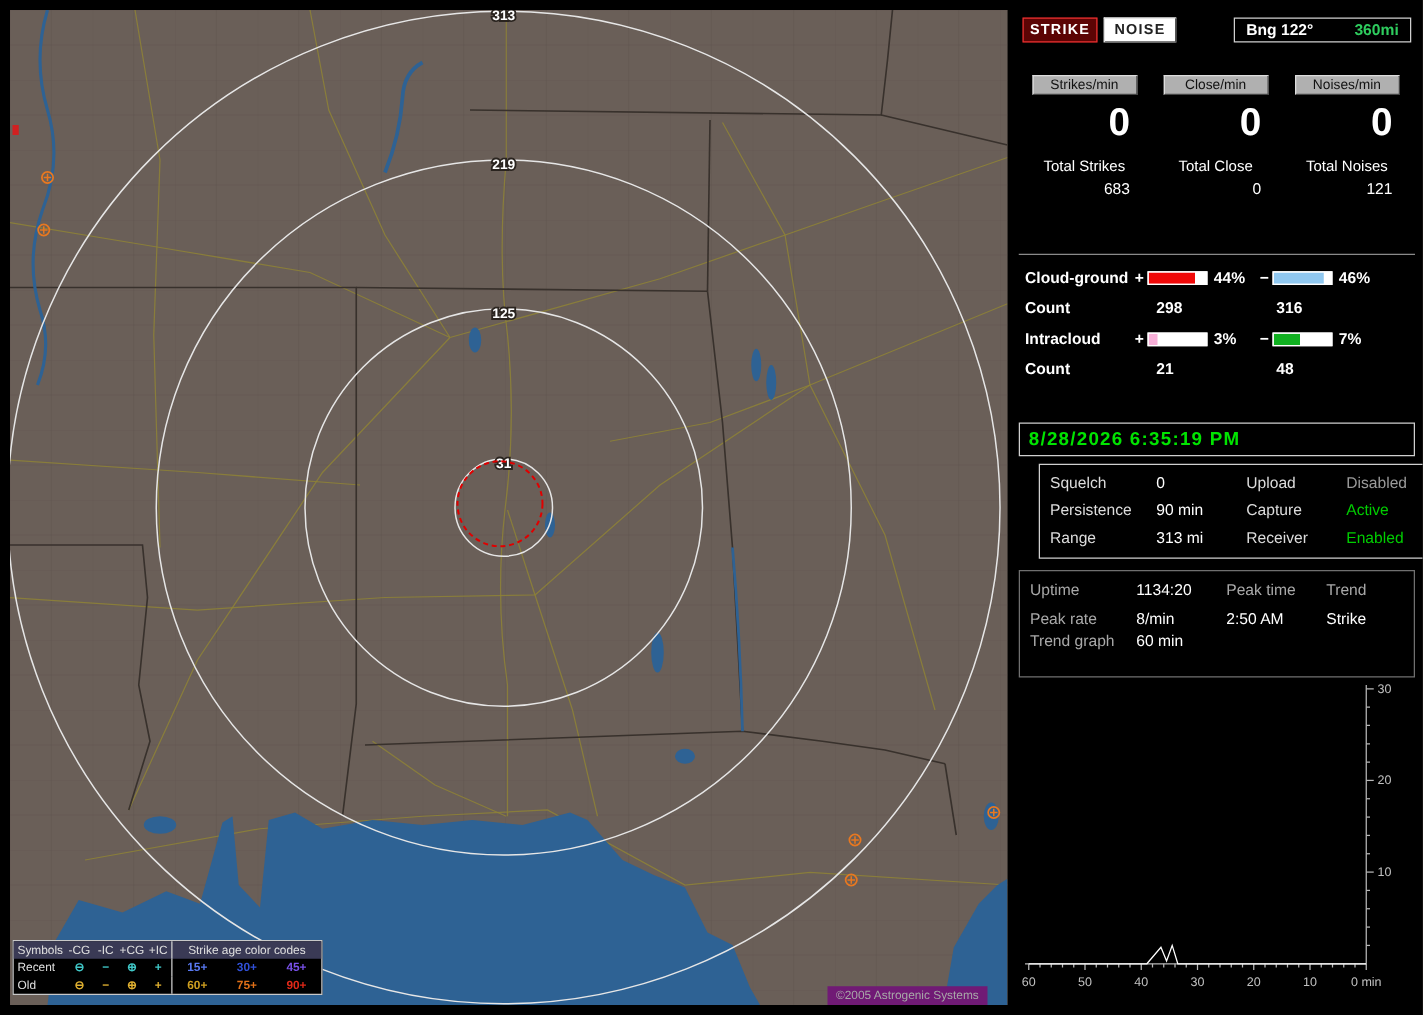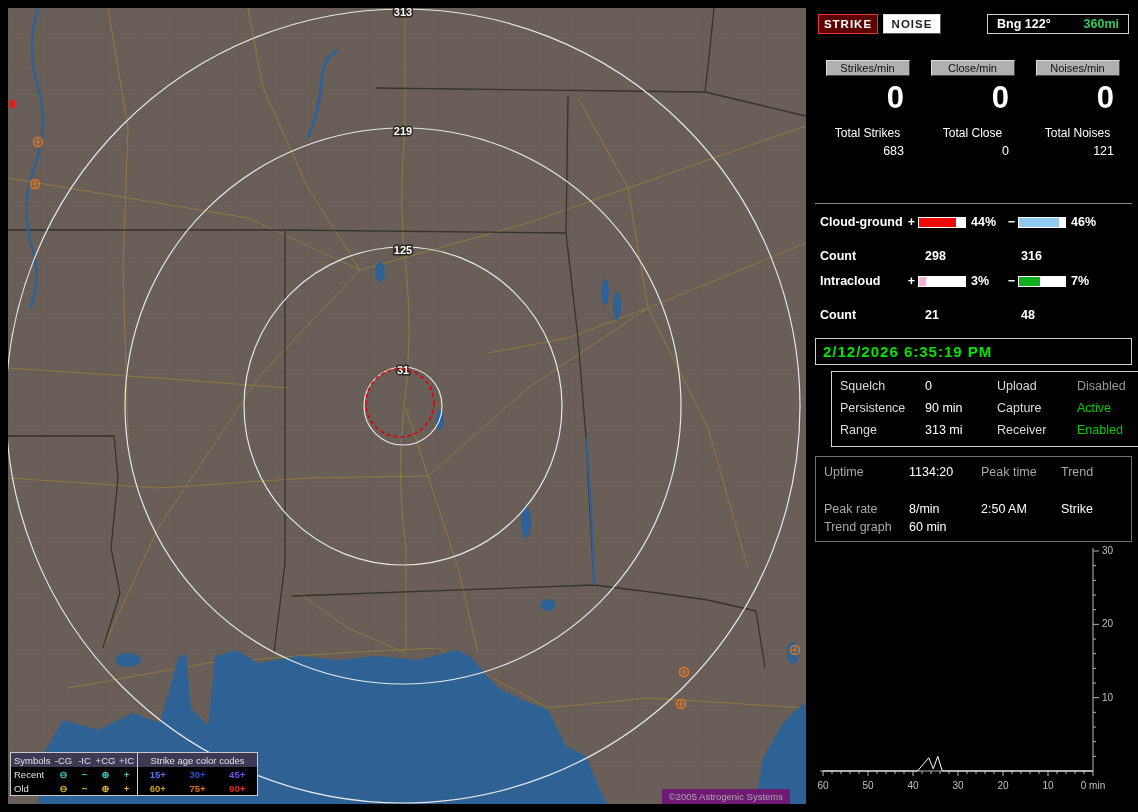--- a/index.html
+++ b/index.html
@@ -50,35 +50,35 @@
 
   .dist{position:absolute;left:0;top:192px;width:317px}
   .dist-title{color:#c0c0c0;font-size:12px;padding-left:4px}
   .dist-rule{border:none;border-top:1px solid #8a8a8a;margin-top:3px}
   .dist-row{display:flex;align-items:center;margin-top:11px;padding-left:5px}
   .dist-label{width:85px;font-weight:bold;font-size:12.5px}
   .dist-sign{width:13px;text-align:center;font-weight:bold}
   .bar{width:48px;height:11px;background:#fff;border:1px solid #fff;display:inline-block;overflow:hidden}
   .bar-fill{display:block;height:100%}
   .dist-pct{width:39px;font-weight:bold;padding-left:5px}
-  .count-row{display:flex;margin-top:20px;padding-left:5px;font-weight:bold}
+  .count-row{display:flex;margin-top:10px;padding-left:5px;font-weight:bold}
   .count-label{width:93px;font-weight:bold}
   .count-v1{width:98px;padding-left:12px}
   .count-v2{padding-left:10px}
 
   .datetime{position:absolute;left:0;top:330px;width:317px;height:27px;border:1px solid #d0d0d0;padding:4px 7px;font-size:15px;font-weight:bold;letter-spacing:1px}
 
   .statusbox{position:absolute;left:16px;top:363px;width:317px;height:76px;border:1px solid #d0d0d0;padding:7px 0 0 8px}
   .grid4{display:grid;grid-template-columns:85px 72px 80px 1fr;row-gap:8px}
   .lab{color:#dcdcdc}
   .lab2{color:#a8a8a8}
   .val{color:#fff}
 
   .statsbox{position:absolute;left:0;top:448px;width:317px;height:86px;border:1px solid #707070;padding:8px 0 0 8px}
-  .statsbox .grid4{row-gap:23px}
+  .statsbox .grid4{row-gap:9px}
   .row3{margin-top:4px}
 
   .trend{position:absolute;left:0;top:535px;width:317px;height:261px}
   .axis{stroke:#b8b8b8;stroke-width:1;fill:none}
   .tick-label{fill:#c0c0c0;font-size:10px;font-family:"Liberation Sans",sans-serif}
   .mid{text-anchor:middle}
   .series{stroke:#fff;stroke-width:1;fill:none}
 </style>
 </head>
 <body>
@@ -287,21 +287,21 @@
           </span>
         <span class="dist-pct">7%</span>
       </div>
       <div class="count-row">
         <span class="count-label">Count</span>
         <span class="count-v1">21</span>
         <span class="count-v2">48</span>
       </div>
     </div>
 
-    <div class="datetime" style="color: rgb(0, 228, 0);">2/12/2026 6:35:19 PM</div>
+    <div class="datetime" style="color: rgb(0, 228, 0);">8/28/2026 6:35:19 PM</div>
 
     <div class="statusbox">
       <div class="grid4">
         <span class="lab">Squelch</span>
         <span class="val">0</span>
         <span class="lab">Upload</span>
         <span class="val" style="color: rgb(154, 154, 154);">Disabled</span>
 
         <span class="lab">Persistence</span>
         <span class="val">90 min</span>

